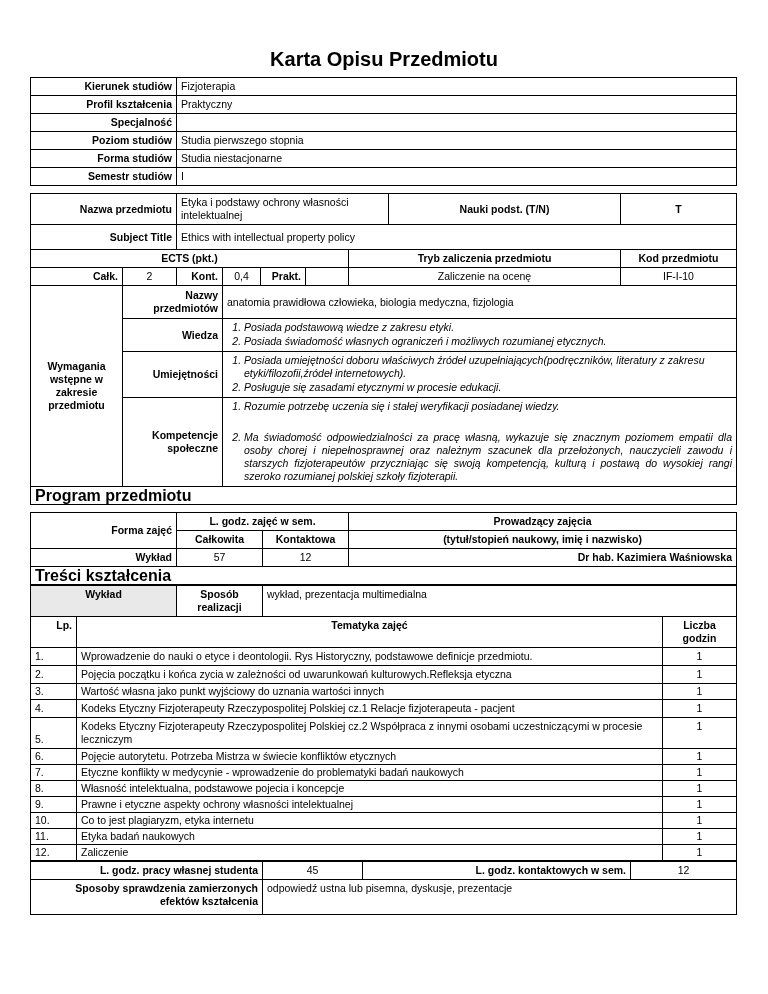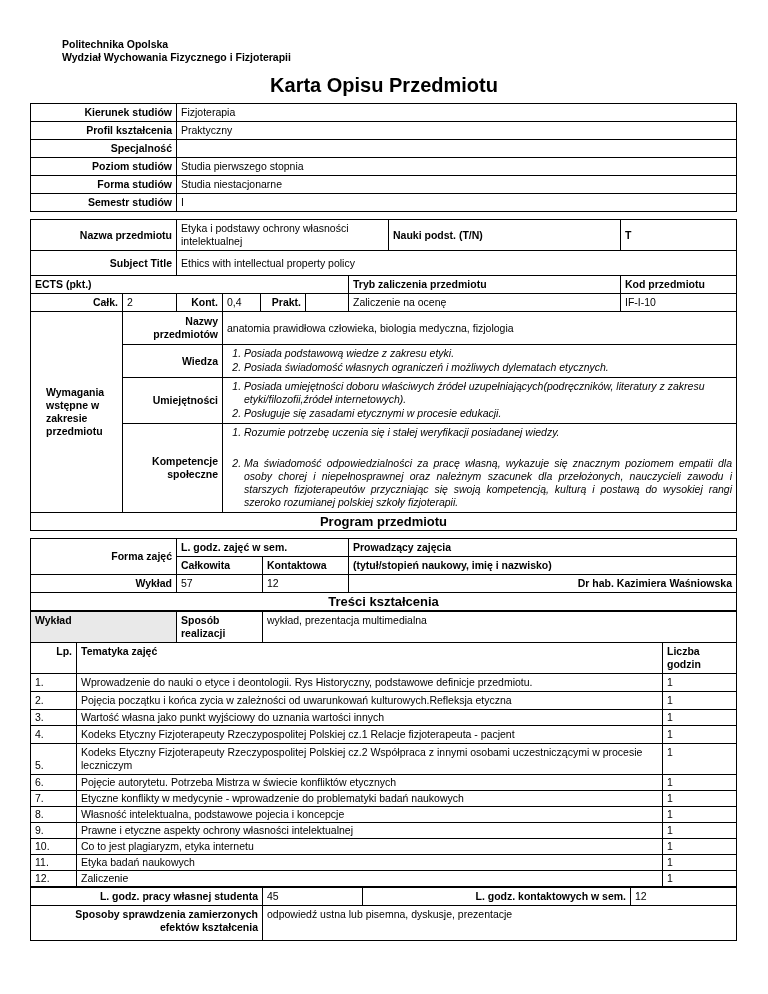--- a/index.html
+++ b/index.html
@@ -40,49 +40,45 @@
     table-layout: fixed;
   }
   td {
     border: 1px solid #000000;
     padding: 2px 4px;
     vertical-align: top;
     font-size: 10.5px;
     line-height: 13px;
   }
   .b { font-weight: bold; text-align: right; }
-  .c { text-align: left; }
+  .c { text-align: center; }
   .gap { height: 7px; }
   .section-title {
-    text-align: center;
+    text-align: left;
     font-weight: bold;
-    font-size: 13px;
+    font-size: 16px;
   }
   .vcenter { vertical-align: middle; }
   .just { text-align: justify; }
   ol.inner {
     margin: 0;
     padding-left: 17px;
     font-style: italic;
   }
   ol.inner li {
     margin-bottom: 1px;
   }
   .shade { background: #e9e9e9; }
   .tight { padding-top: 1px; padding-bottom: 1px; }
 </style>
 </head>
 <body>
 
 <div class="page">
 
-  <div class="uni-block">
-    <div>Politechnika Opolska</div>
-    <div>Wydział Wychowania Fizycznego i Fizjoterapii</div>
-  </div>
 
   <div class="doc-title">Karta Opisu Przedmiotu</div>
 
   <table>
     <colgroup>
         <col style="width:146px">
         <col style="width:560px">
       </colgroup>
     <tbody>
       <tr>
@@ -156,21 +152,21 @@
       <tr>
         <td class="b c vcenter" rowspan="4" style="padding:0 15px">Wymagania wstępne w zakresie przedmiotu</td>
         <td class="b vcenter" colspan="2" style="height:28px">Nazwy przedmiotów</td>
         <td class="vcenter" colspan="6">anatomia prawidłowa człowieka, biologia medyczna, fizjologia</td>
       </tr>
       <tr>
         <td class="b vcenter" colspan="2">Wiedza</td>
         <td colspan="6">
           <ol class="inner">
             <li>Posiada podstawową wiedze z zakresu etyki.</li>
-            <li>Posiada świadomość własnych ograniczeń i możliwych dylematach etycznych.</li>
+            <li>Posiada świadomość własnych ograniczeń i możliwych rozumianej etycznych.</li>
           </ol>
         </td>
       </tr>
       <tr>
         <td class="b vcenter" colspan="2">Umiejętności</td>
         <td colspan="6">
           <ol class="inner">
             <li>Posiada umiejętności doboru właściwych źródeł uzupełniających(podręczników, literatury z zakresu etyki/filozofii,źródeł internetowych).</li>
             <li>Posługuje się zasadami etycznymi w procesie edukacji.</li>
           </ol>

